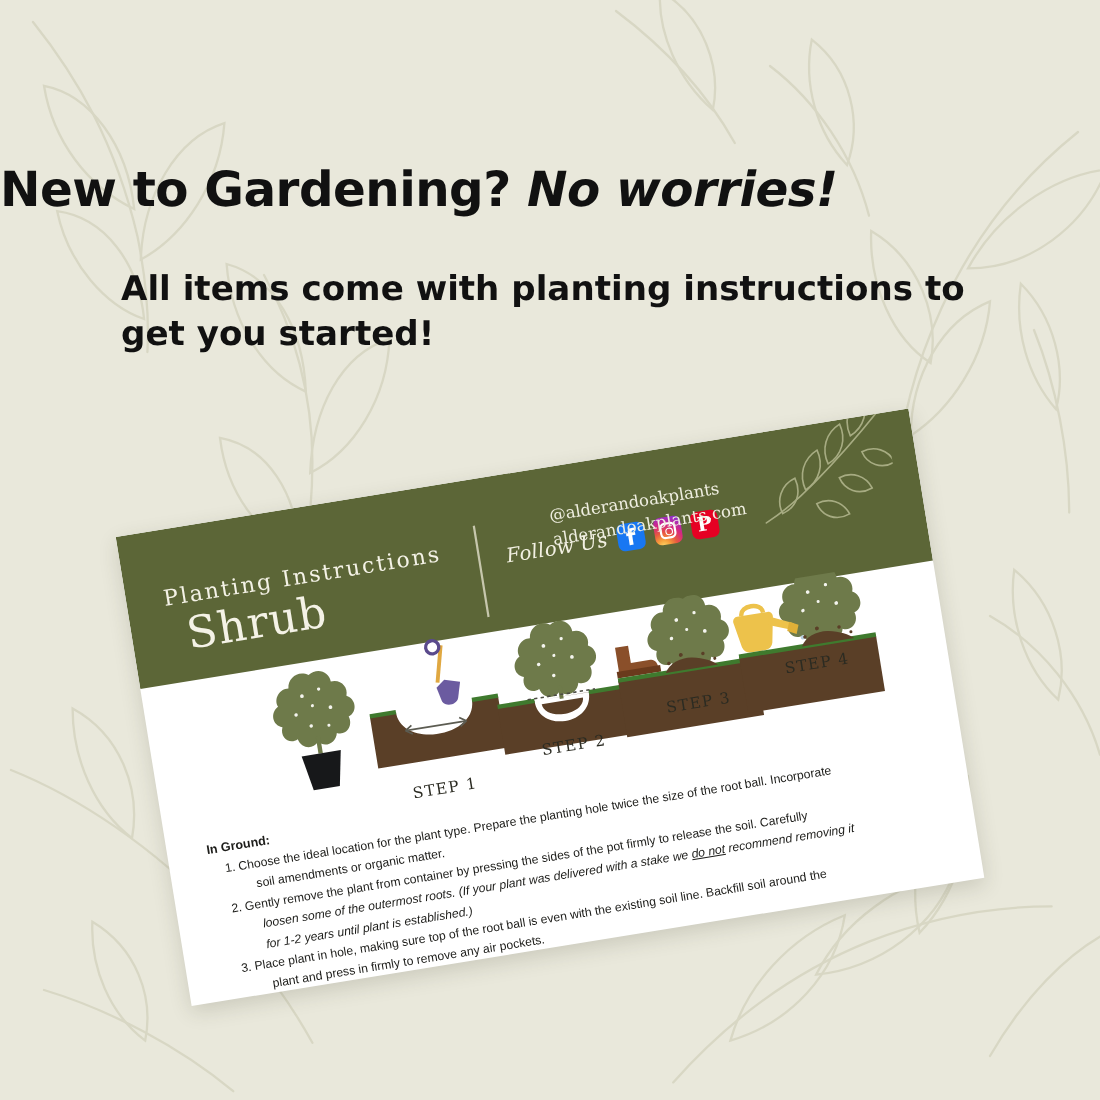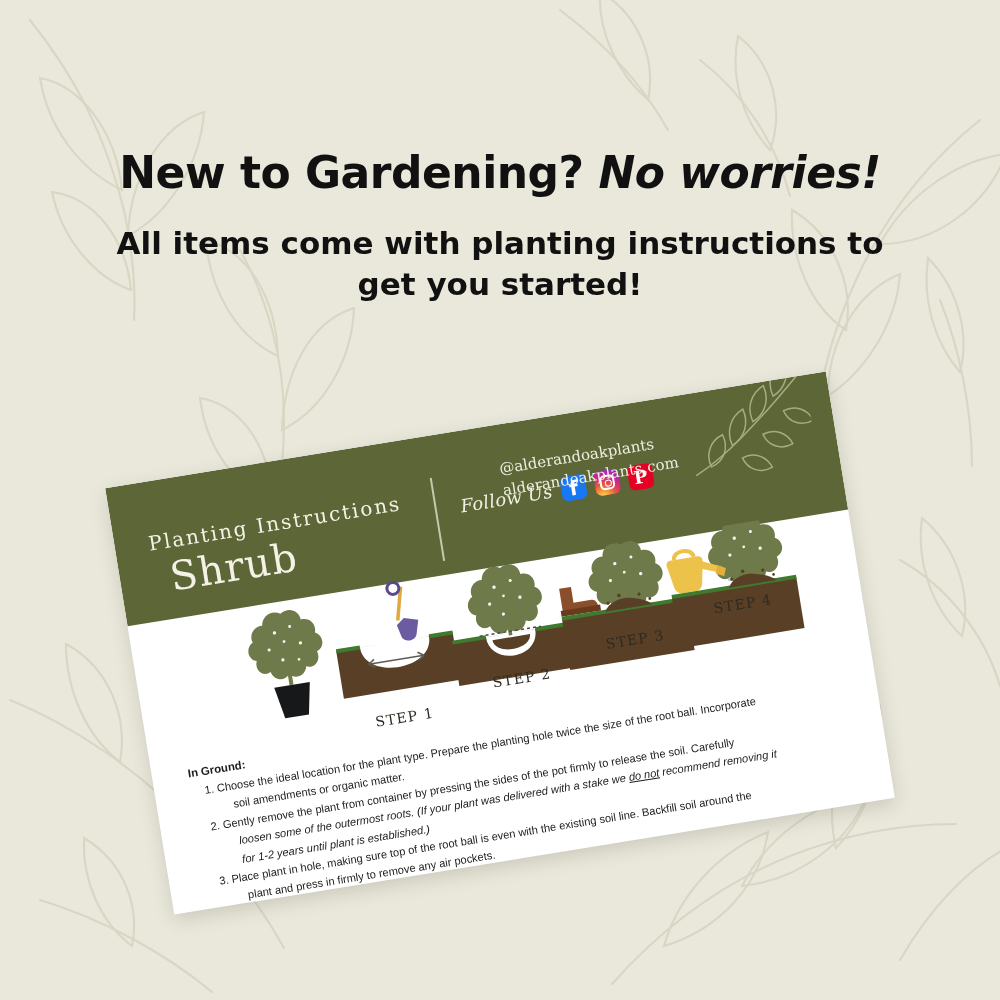--- a/index.html
+++ b/index.html
@@ -26,37 +26,37 @@
     pointer-events: none;
   }
 
   
   .headline-block {
     position: absolute;
     top: 148px;
     left: 0;
     width: 1000px;
     z-index: 2;
-    text-align: center;
+    text-align: left;
   }
 
   #headline-main {
     font-family: "DejaVu Sans", sans-serif;
     font-size: 44px;
     font-weight: 700;
     color: #111111;
     letter-spacing: -0.5px;
     line-height: 1.12;
   }
   #headline-main .em {
     font-style: italic;
   }
 
   #headline-sub {
-    margin-top: 26px;
+    margin-top: 46px;
     font-family: "DejaVu Sans", sans-serif;
     font-size: 31px;
     font-weight: 700;
     color: #111111;
     line-height: 1.32;
     padding: 0 110px;
   }
 
   
   #card-wrap {

